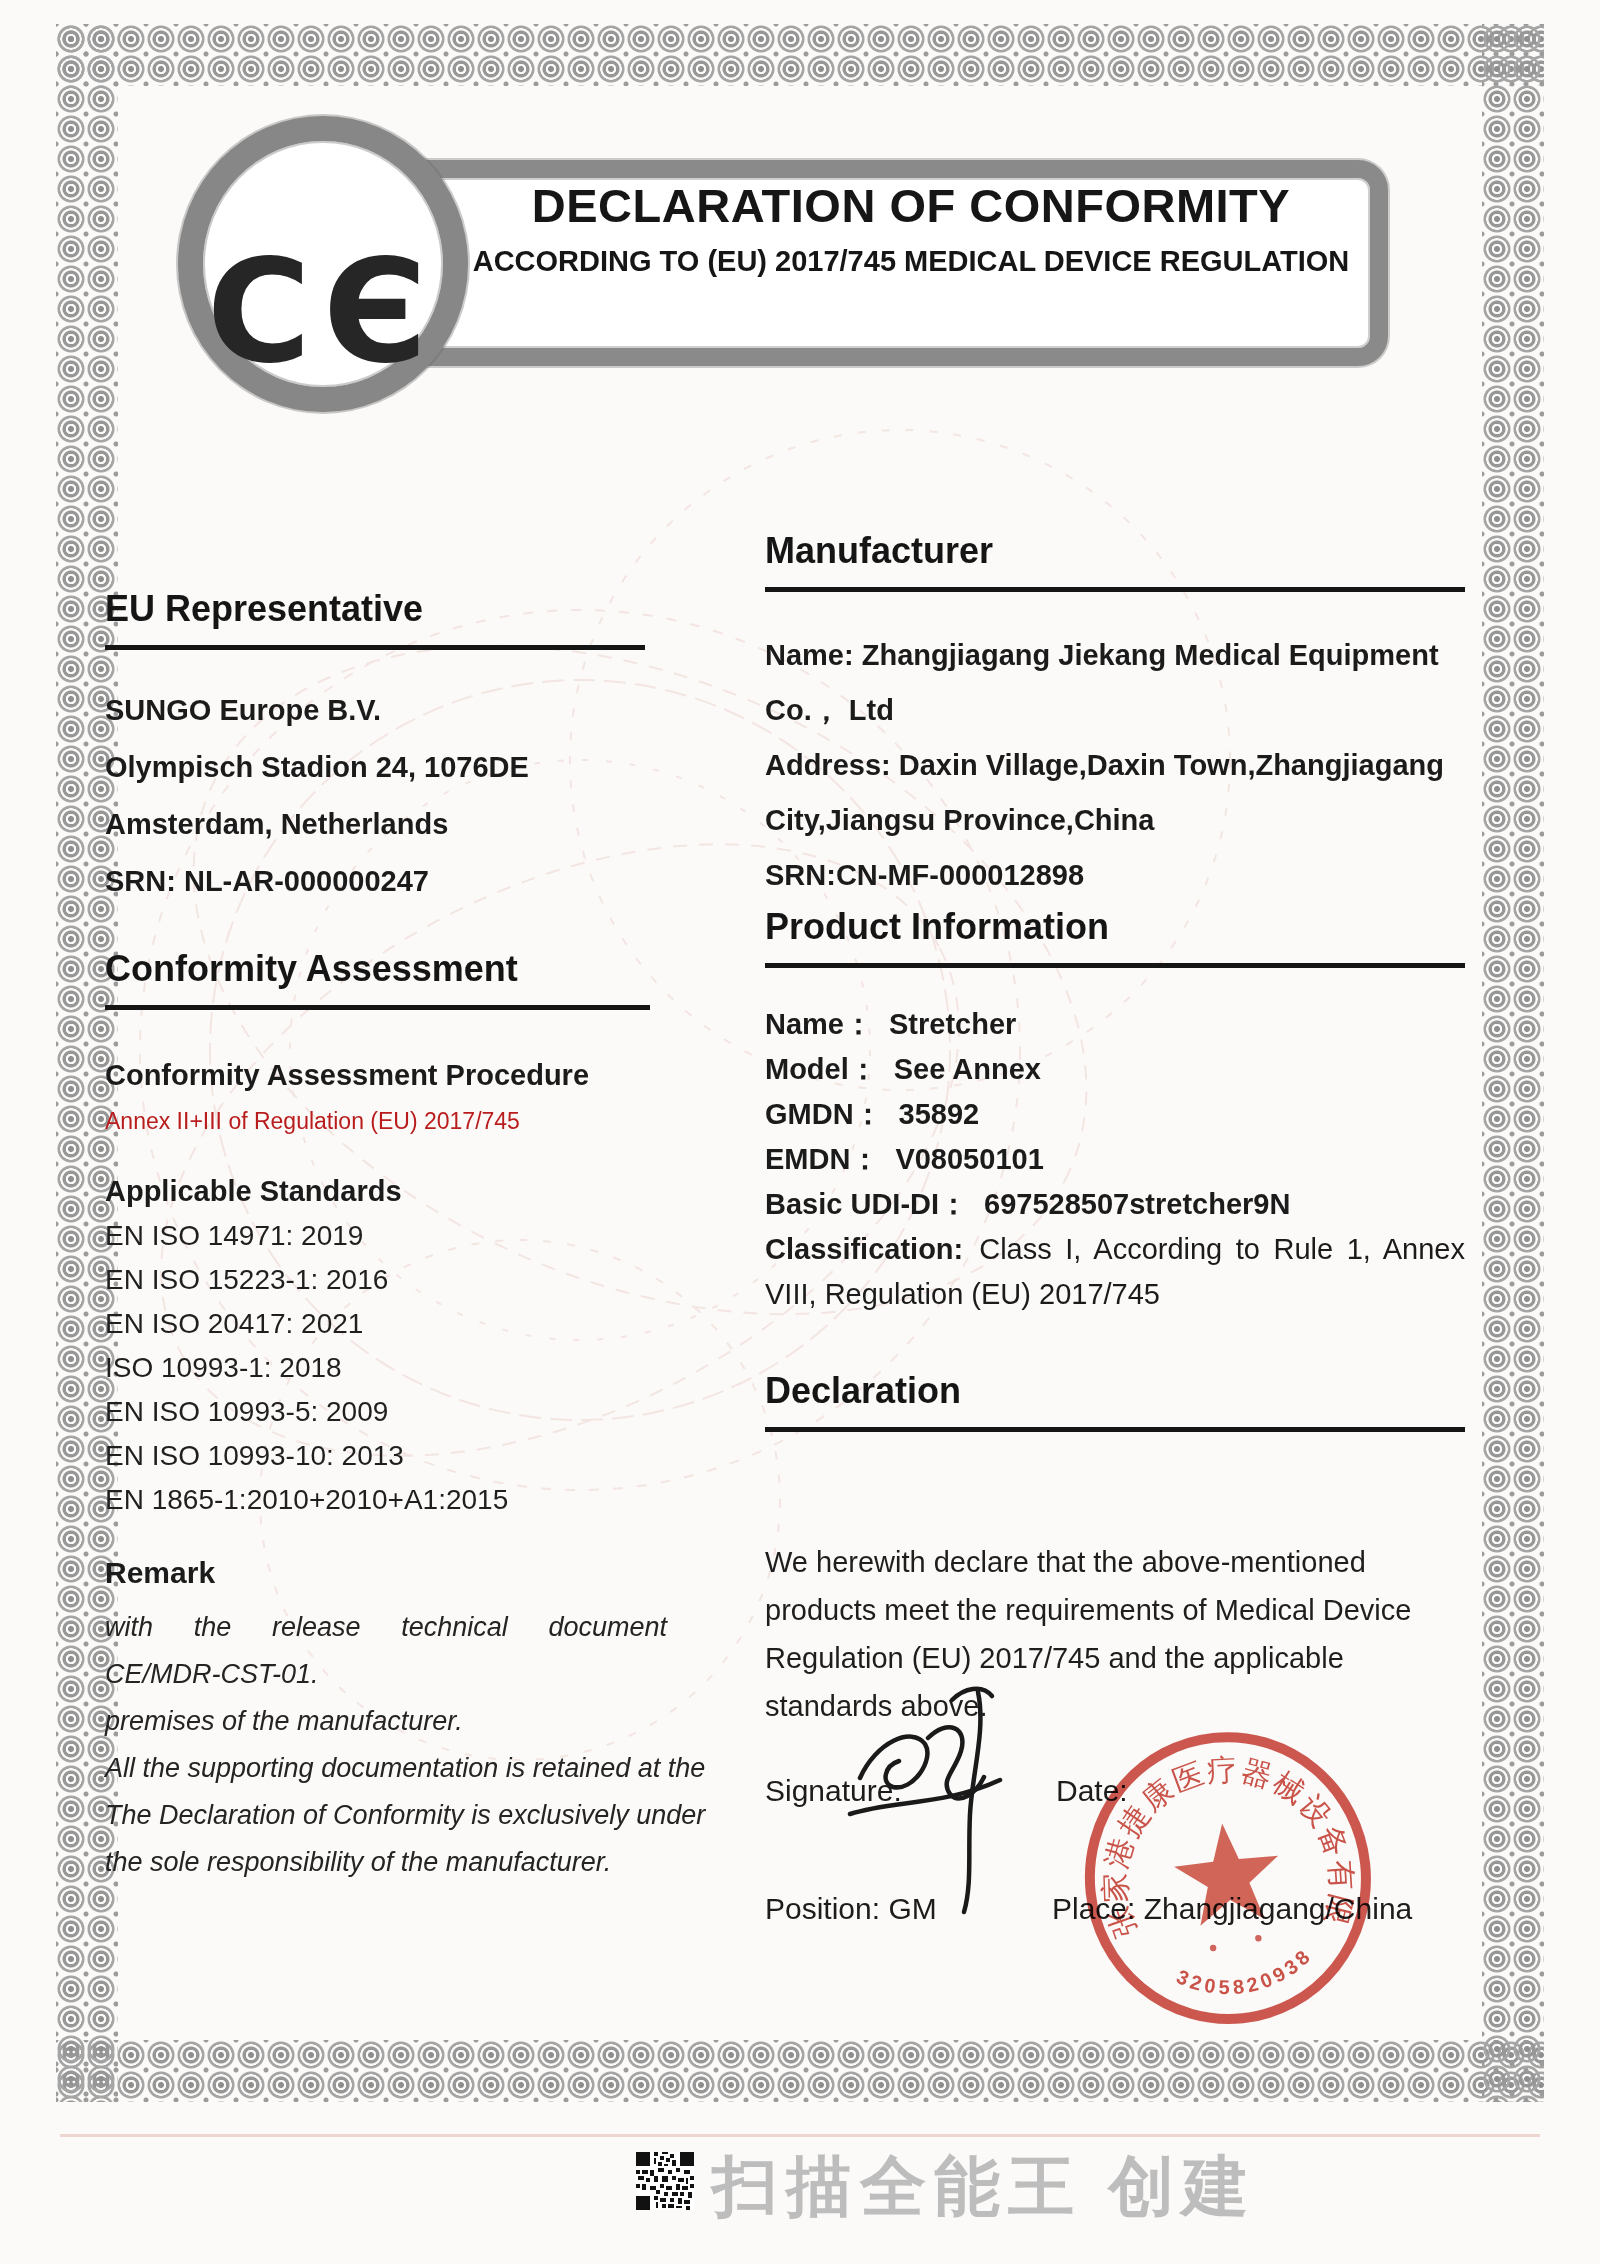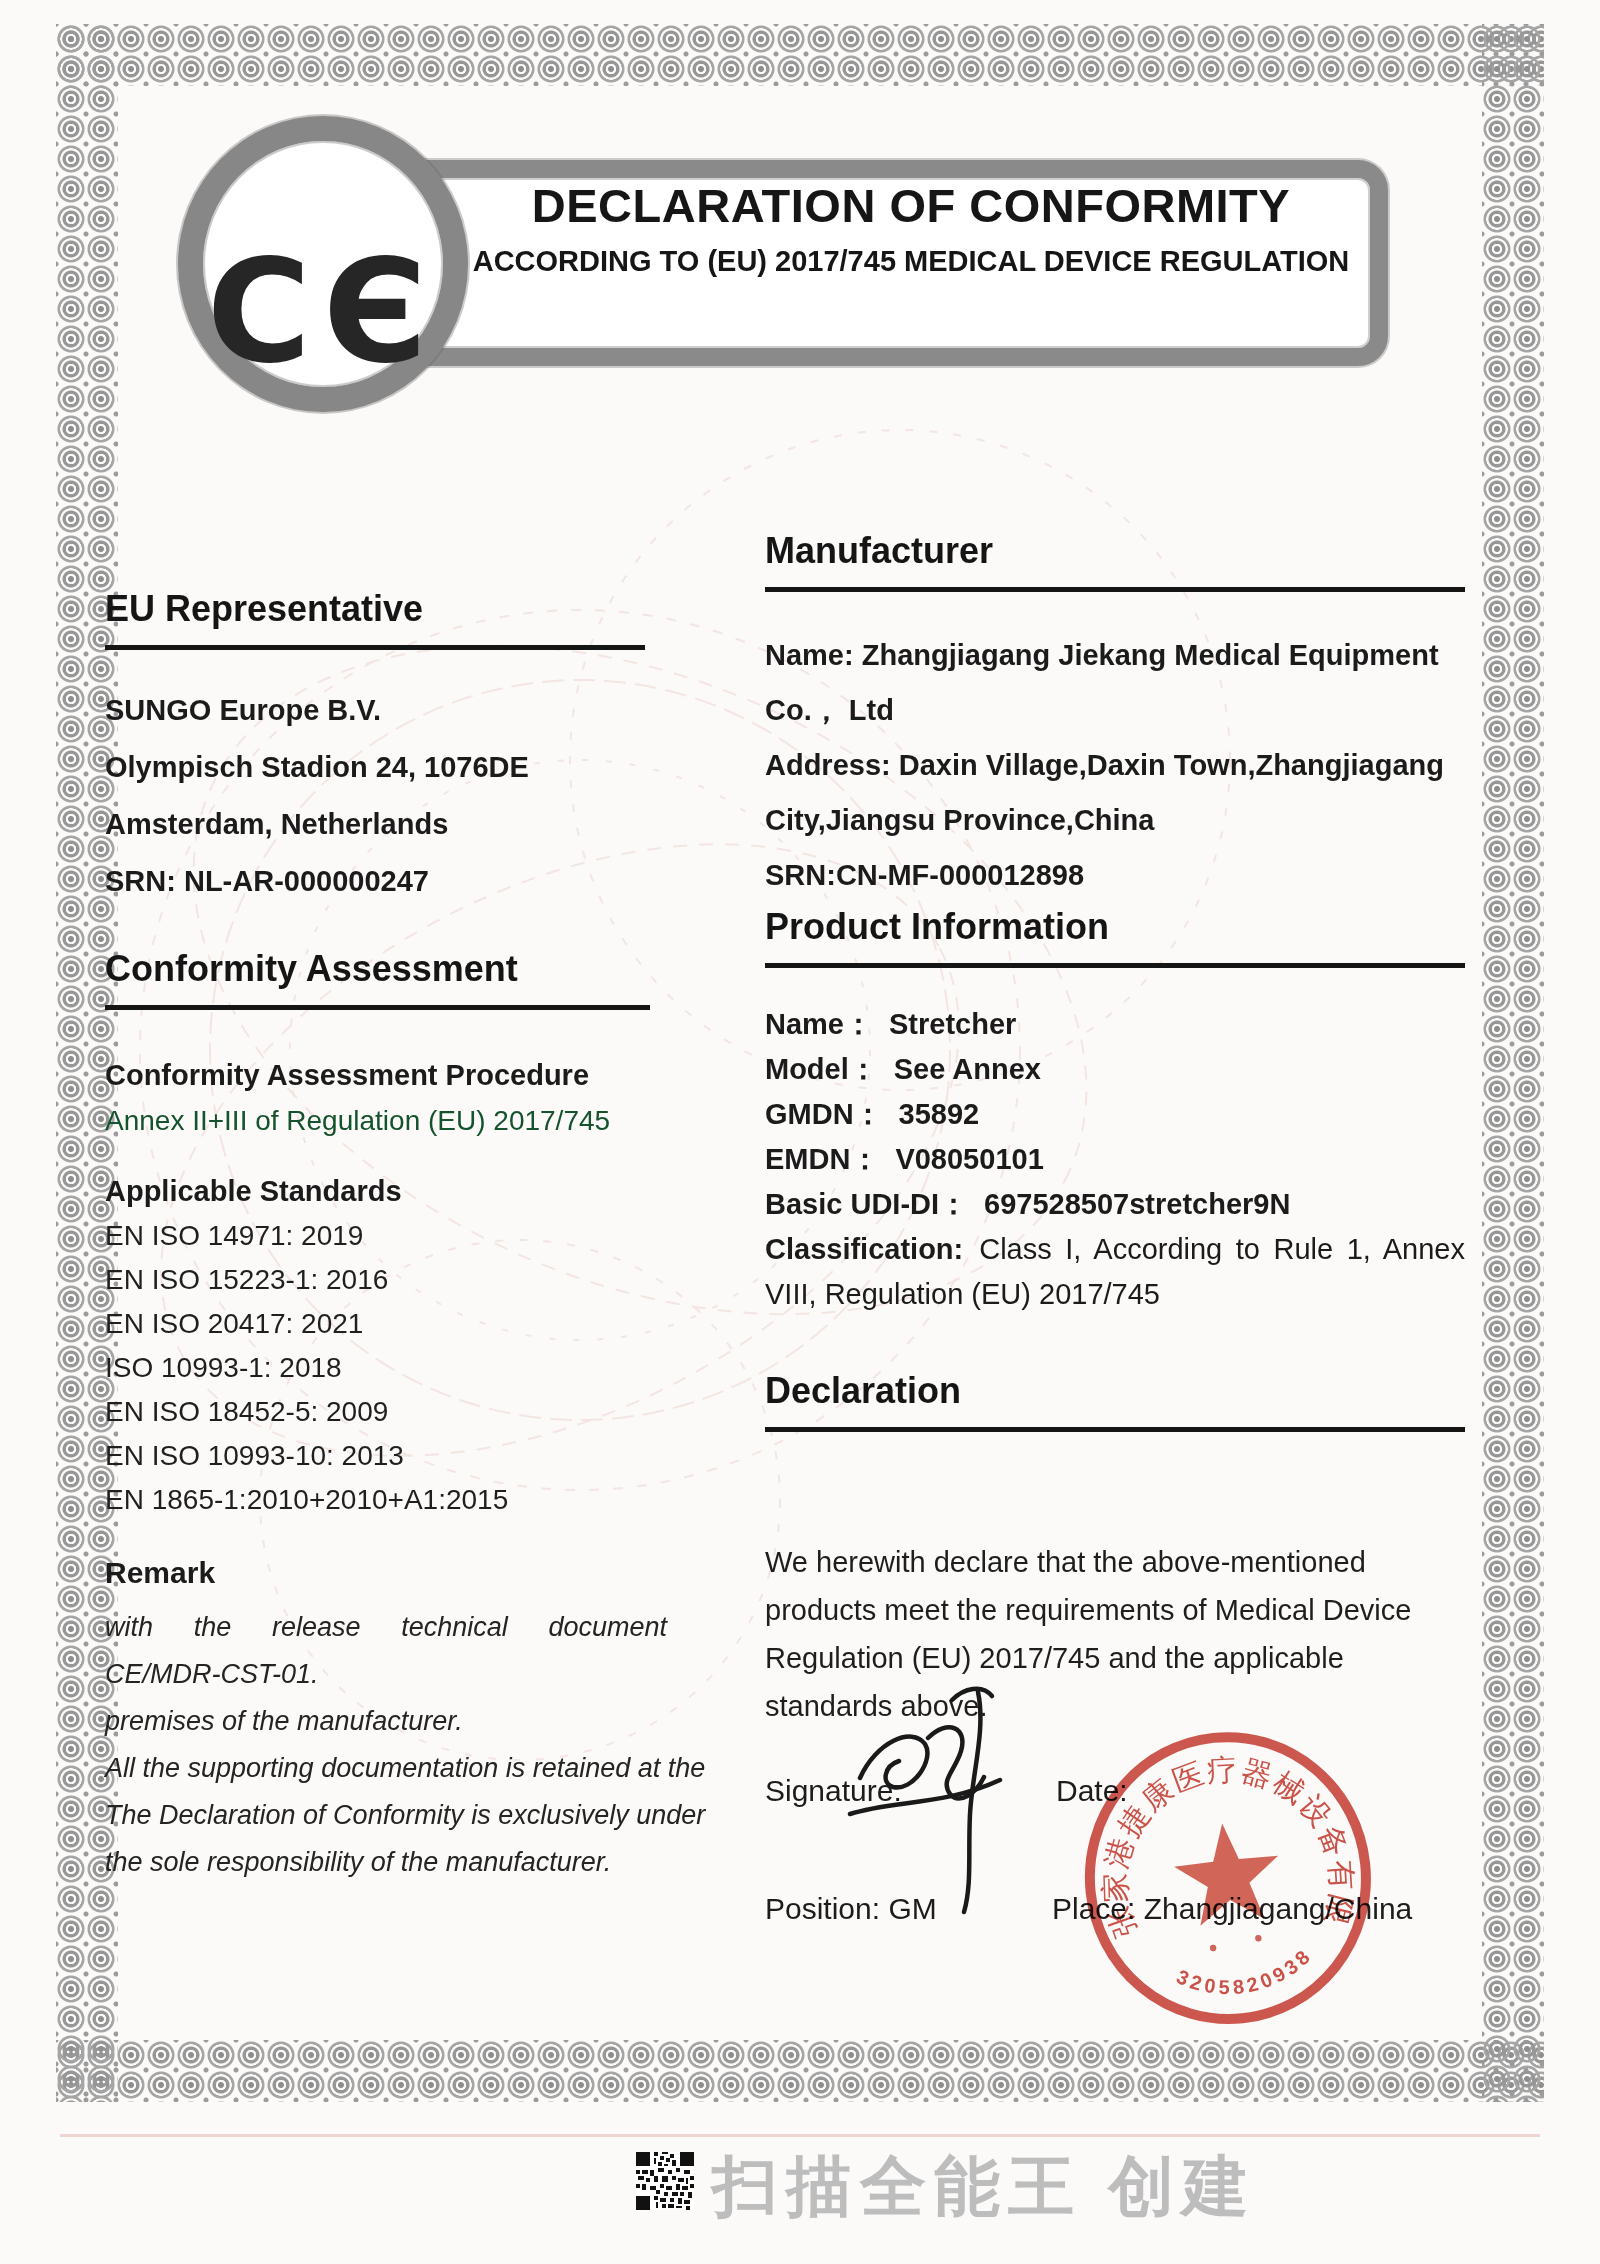--- a/index.html
+++ b/index.html
@@ -54,21 +54,21 @@
   .sec h2{
     margin:0;font-size:36px;font-weight:bold;color:#151515;
     border-bottom:5px solid #151515;padding-bottom:15px;
   }
   .lines{margin:0;padding:0;list-style:none;}
   .b-lines li{font-size:29px;font-weight:bold;line-height:57px;white-space:nowrap;}
   .sec-eurep{left:105px;top:588px;width:540px;}
   .sec-eurep .lines{margin-top:32px;}
   .sec-conf{left:105px;top:948px;width:545px;}
   .lbl-bold{font-size:29px;font-weight:bold;line-height:46px;white-space:nowrap;}
-  .val-norm{font-size:28px;font-weight:normal;line-height:46px;white-space:nowrap;color:#14532d;}
+  .val-norm{font-size:23px;font-weight:normal;line-height:46px;white-space:nowrap;color:#b91c1c;}
   .std-list li{font-size:28px;font-weight:normal;line-height:44px;white-space:nowrap;color:#1f1f1f;}
   .sec-remark{left:105px;top:1556px;width:562px;}
   .sec-remark h3{margin:0 0 14px 0;font-size:30px;font-weight:bold;}
   .remark-lines li{font-size:27px;font-style:italic;line-height:47px;color:#242424;white-space:nowrap;}
   .remark-lines li.spread{white-space:normal;text-align:justify;text-align-last:justify;}
   .sec-manu{left:765px;top:530px;width:700px;}
   .sec-manu .lines{margin-top:36px;}
   .sec-manu .b-lines li{line-height:55px;}
   .sec-prod{left:765px;top:906px;width:700px;}
   .prod-rows{margin-top:34px;}
@@ -145,21 +145,21 @@
       <div class="lbl-bold">Conformity Assessment Procedure</div>
       <div class="val-norm">Annex II+III of Regulation (EU) 2017/745</div>
     </div>
     <div style="margin-top:24px;">
       <div class="lbl-bold">Applicable Standards</div>
       <ul class="lines std-list">
         <li>EN ISO 14971: 2019</li>
         <li>EN ISO 15223-1: 2016</li>
         <li>EN ISO 20417: 2021</li>
         <li>ISO 10993-1: 2018</li>
-        <li>EN ISO 18452-5: 2009</li>
+        <li>EN ISO 10993-5: 2009</li>
         <li>EN ISO 10993-10: 2013</li>
         <li>EN 1865-1:2010+2010+A1:2015</li>
       </ul>
     </div>
   </div>
 
   <div class="sec sec-remark">
     <h3>Remark</h3>
     <ul class="lines remark-lines">
       <li class="spread">with the release technical document</li>

